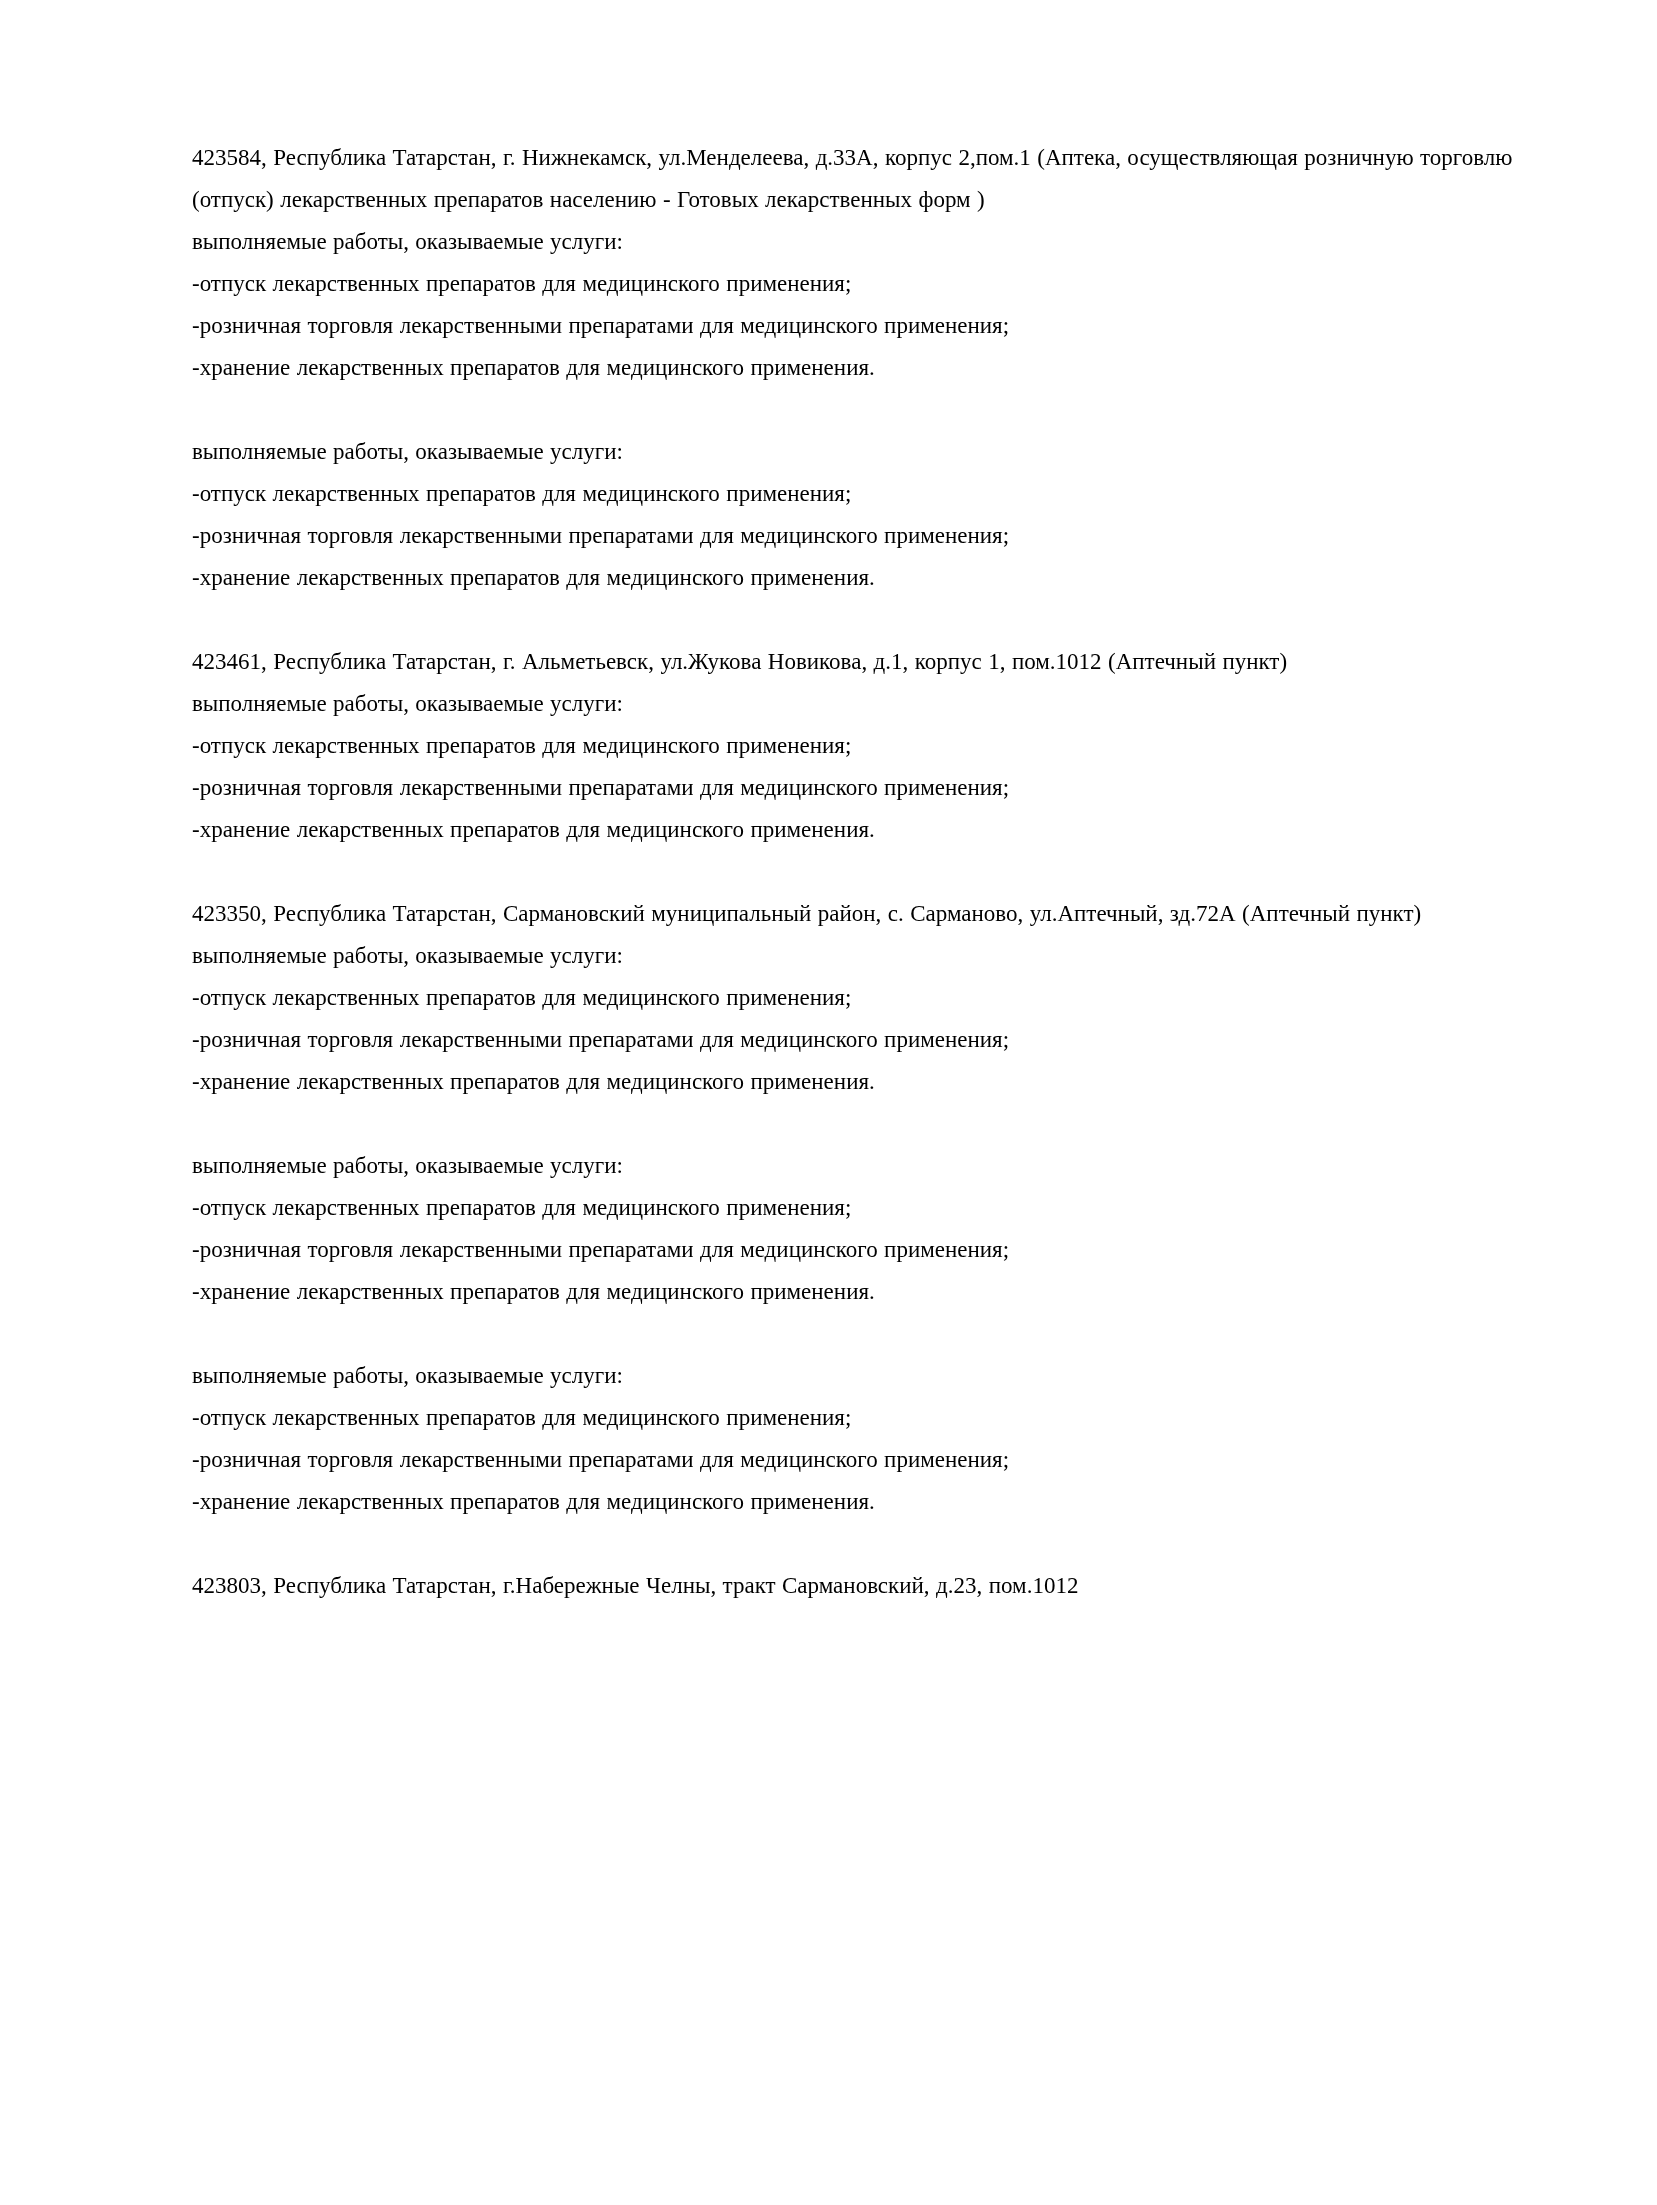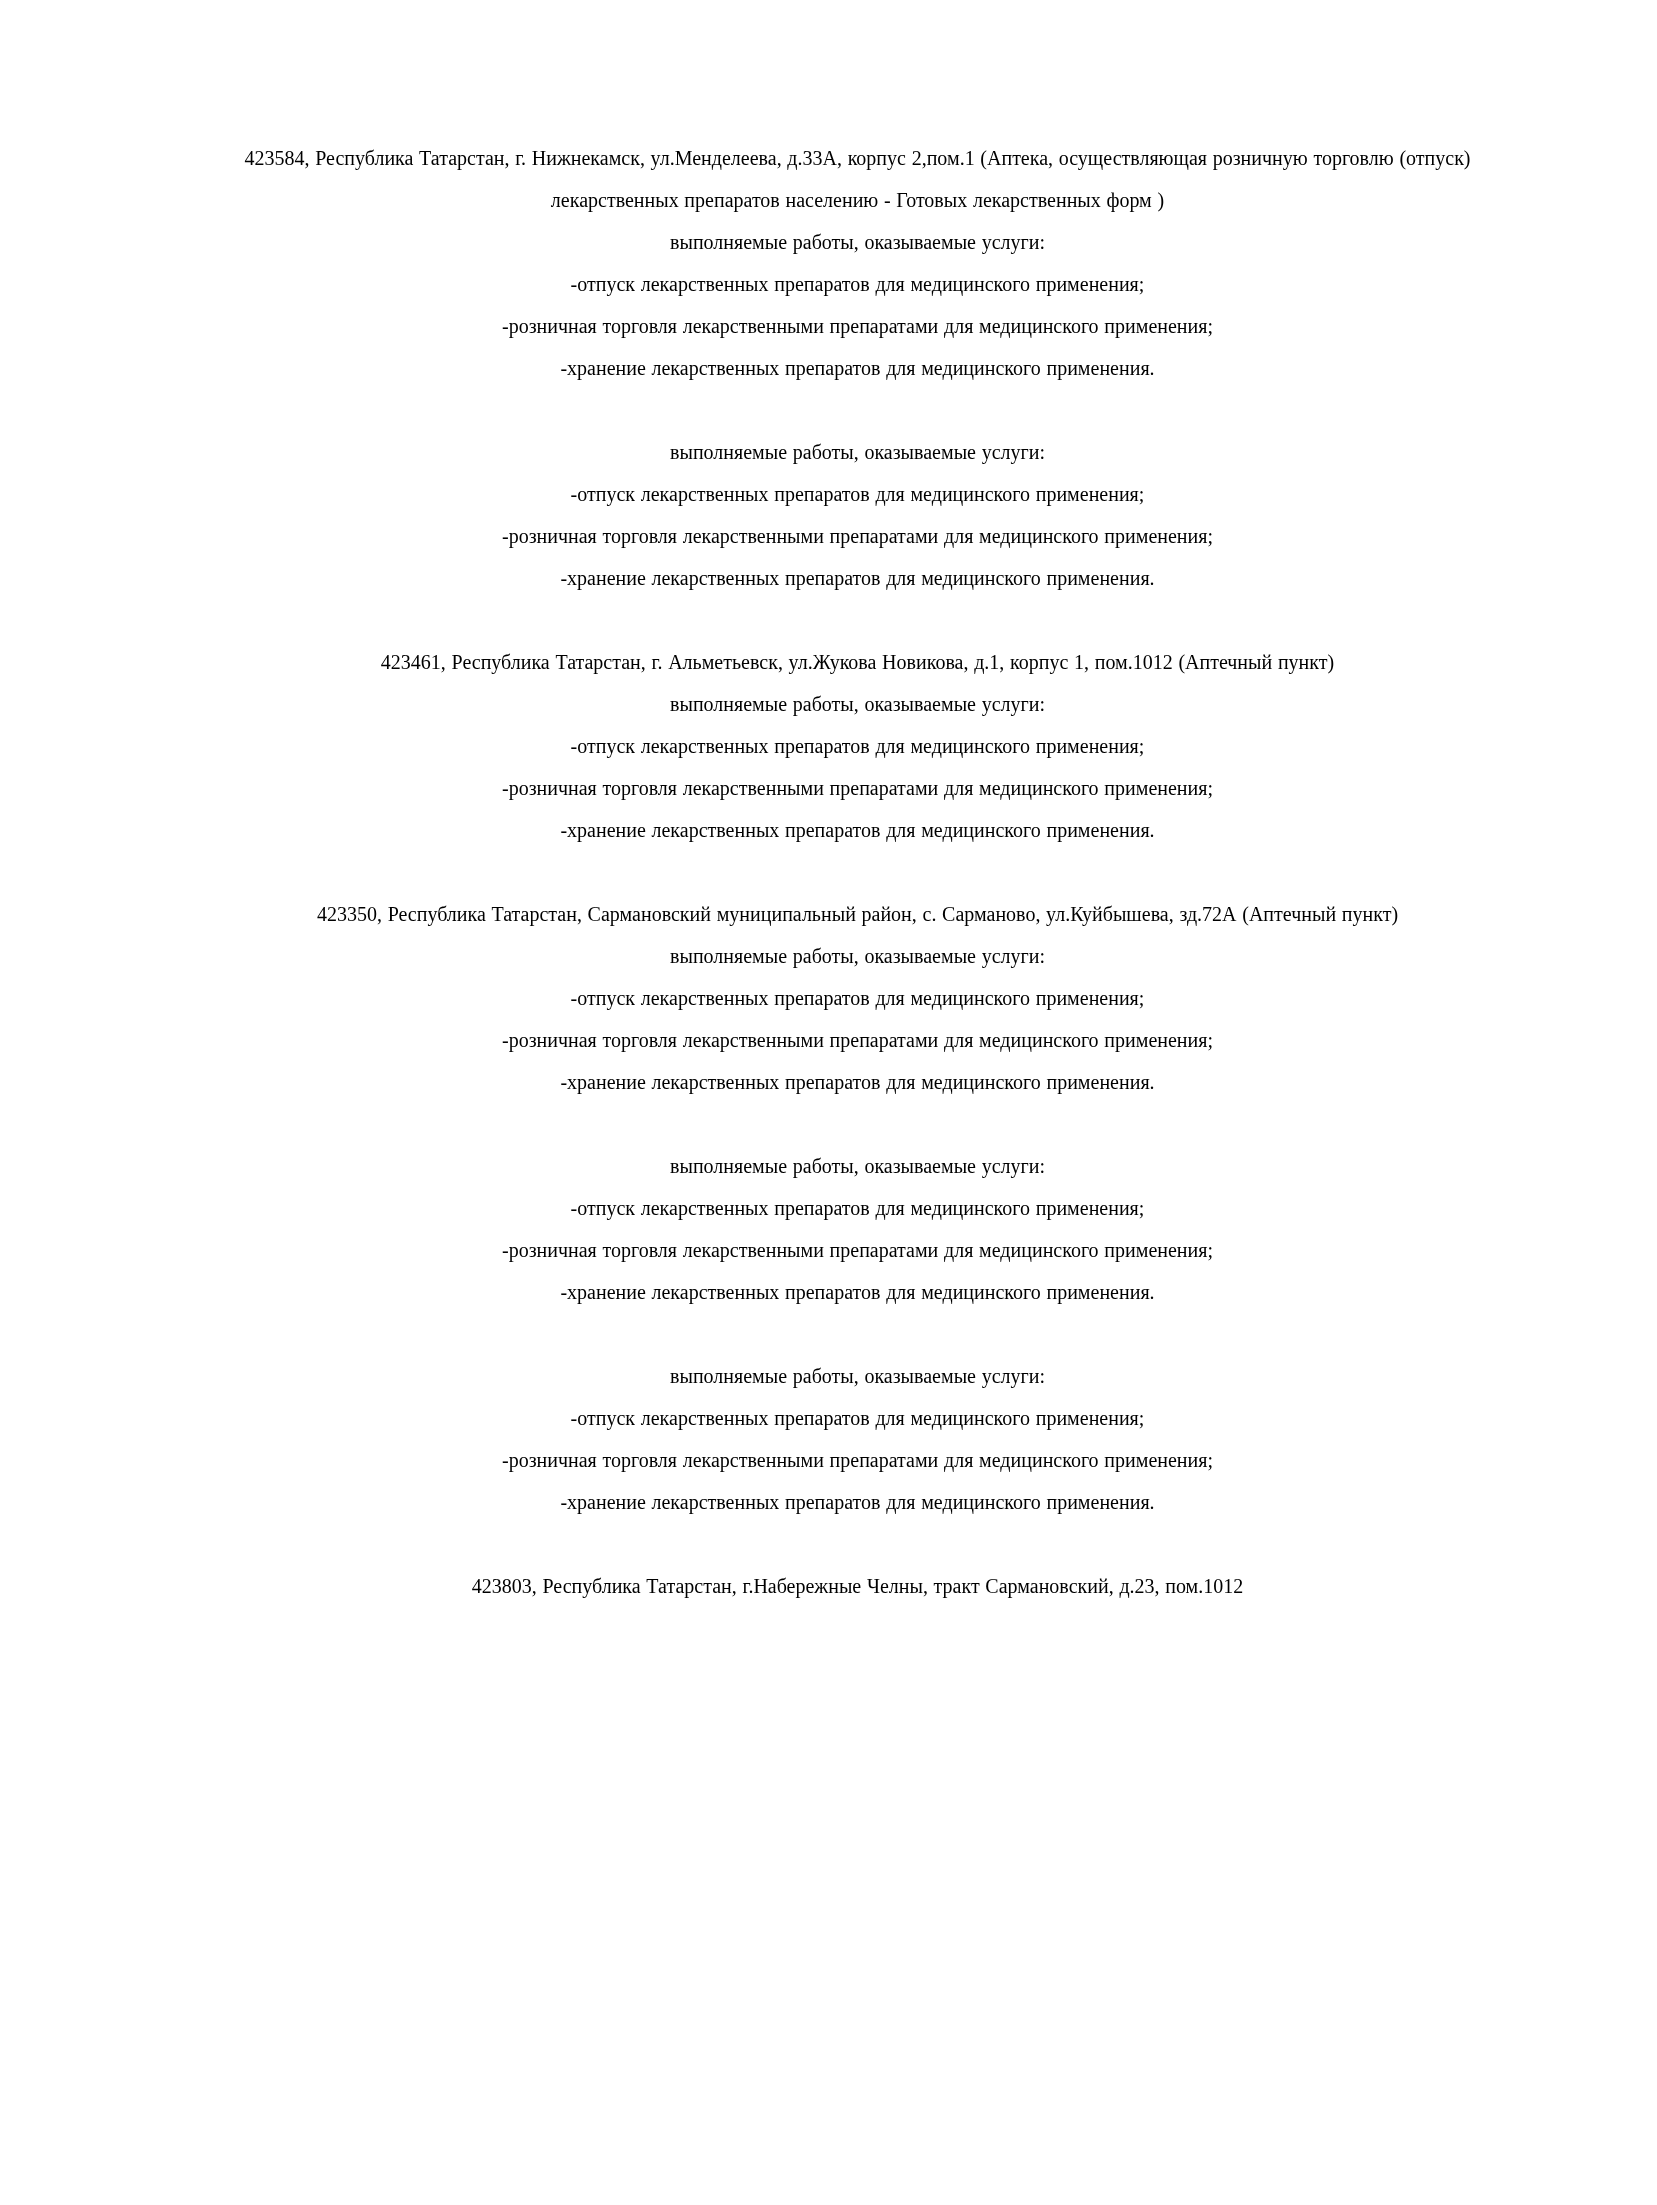--- a/index.html
+++ b/index.html
@@ -9,24 +9,23 @@
   }
   .page {
     position: relative;
     box-sizing: border-box;
     width: 1657px;
     height: 2205px;
     background: #ffffff;
     overflow: hidden;
     padding: 137px 134px 0 192px;
     font-family: "Liberation Serif", "DejaVu Serif", serif;
-    font-size: 20px;
+    font-size: 23px;
     line-height: 42px;
     color: #000000;
-    text-align: center;
   }
   .entry {
     margin: 0 0 42px 0; 
   }
   .line {
     margin: 0;
     padding: 0;
     word-spacing: 0.7px;
   }
 </style>
@@ -52,21 +51,21 @@
 
   <section class="entry">
     <p class="line">423461, Республика Татарстан, г. Альметьевск, ул.Жукова Новикова, д.1, корпус 1, пом.1012 (Аптечный пункт)</p>
     <p class="line">выполняемые работы, оказываемые услуги:</p>
     <p class="line">-отпуск лекарственных препаратов для медицинского применения;</p>
     <p class="line">-розничная торговля лекарственными препаратами для медицинского применения;</p>
     <p class="line">-хранение лекарственных препаратов для медицинского применения.</p>
   </section>
 
   <section class="entry">
-    <p class="line">423350, Республика Татарстан, Сармановский муниципальный район, с. Сарманово, ул.Куйбышева, зд.72А (Аптечный пункт)</p>
+    <p class="line">423350, Республика Татарстан, Сармановский муниципальный район, с. Сарманово, ул.Аптечный, зд.72А (Аптечный пункт)</p>
     <p class="line">выполняемые работы, оказываемые услуги:</p>
     <p class="line">-отпуск лекарственных препаратов для медицинского применения;</p>
     <p class="line">-розничная торговля лекарственными препаратами для медицинского применения;</p>
     <p class="line">-хранение лекарственных препаратов для медицинского применения.</p>
   </section>
 
   <section class="entry">
     <p class="line">выполняемые работы, оказываемые услуги:</p>
     <p class="line">-отпуск лекарственных препаратов для медицинского применения;</p>
     <p class="line">-розничная торговля лекарственными препаратами для медицинского применения;</p>

